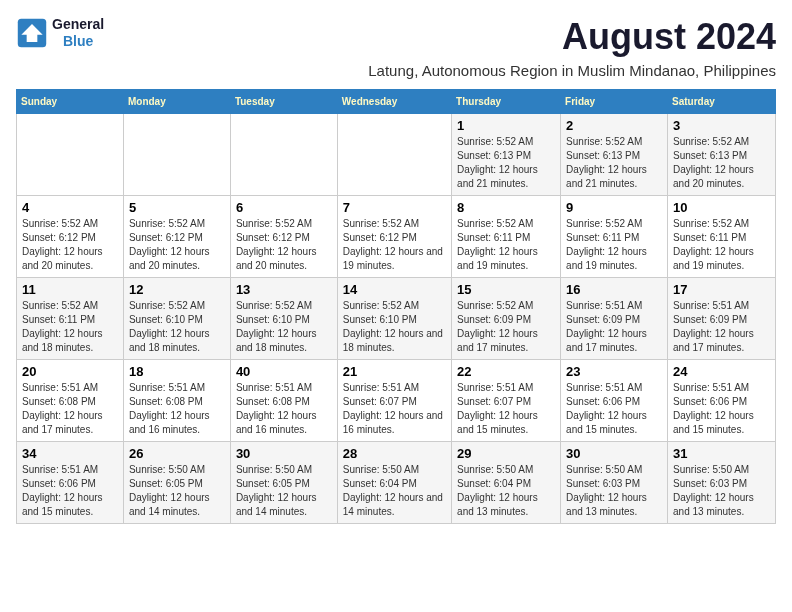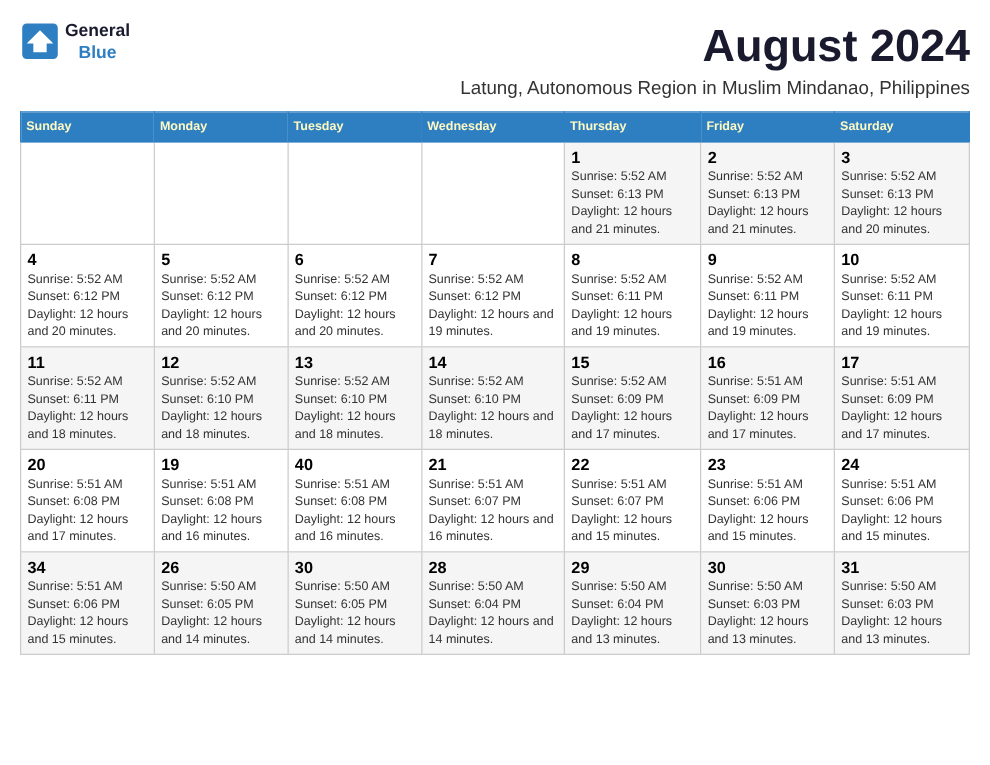--- a/index.html
+++ b/index.html
@@ -231,21 +231,21 @@
         </td>
       </tr>
       <tr>
         <td>
           <span class="day-num">20</span>
           <div class="day-info" style="white-space: pre-line;">Sunrise: 5:51 AM
 Sunset: 6:08 PM
 Daylight: 12 hours and 17 minutes.</div>
         </td>
         <td>
-          <span class="day-num">19</span>
+          <span class="day-num">18</span>
           <div class="day-info" style="white-space: pre-line;">Sunrise: 5:51 AM
 Sunset: 6:08 PM
 Daylight: 12 hours and 16 minutes.</div>
         </td>
         <td>
           <span class="day-num">40</span>
           <div class="day-info" style="white-space: pre-line;">Sunrise: 5:51 AM
 Sunset: 6:08 PM
 Daylight: 12 hours and 16 minutes.</div>
         </td>

